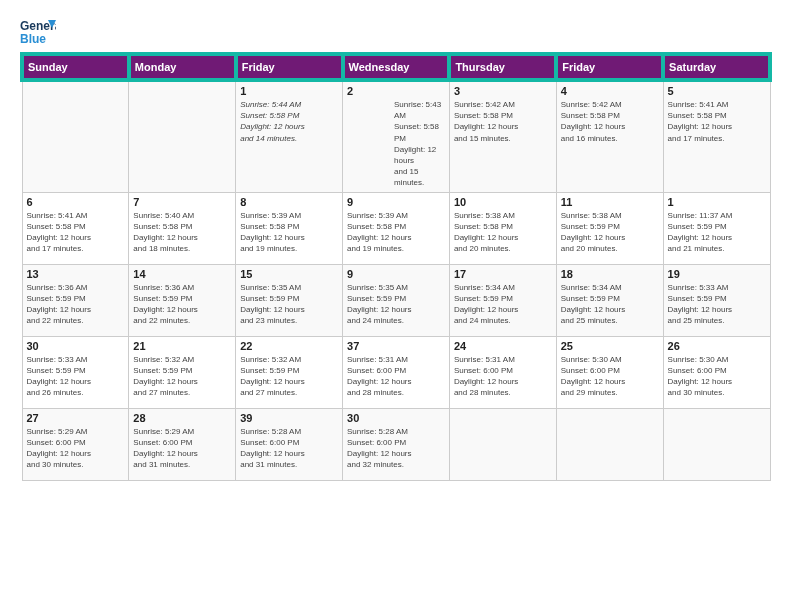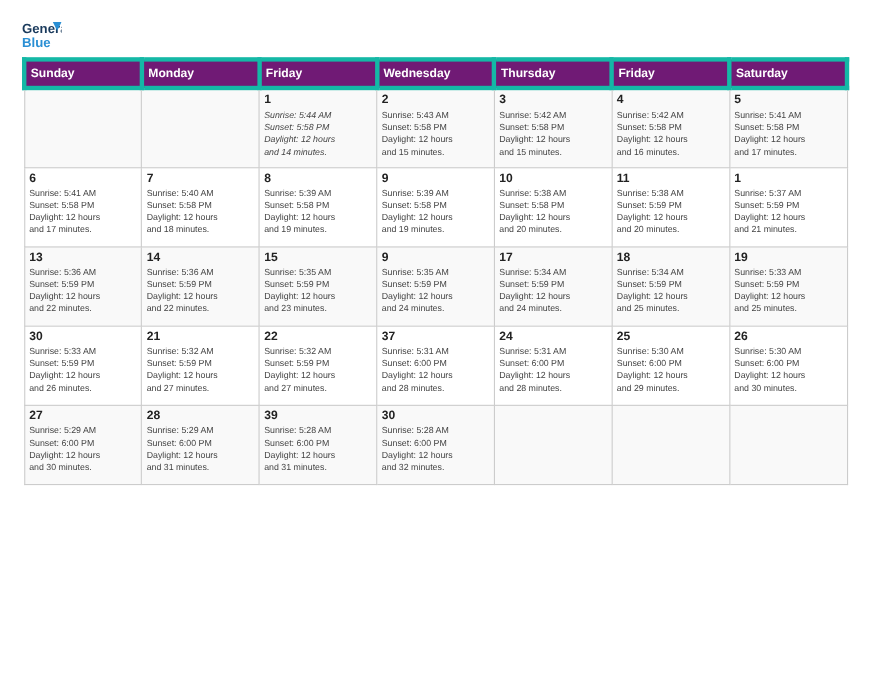--- a/index.html
+++ b/index.html
@@ -122,21 +122,21 @@
           <td class="empty-cell"></td>
           <td>
             <span class="day-num">1</span>
             <div class="day-info" style="white-space: pre-line; font-style: italic;">Sunrise: 5:44 AM
 Sunset: 5:58 PM
 Daylight: 12 hours
 and 14 minutes.</div>
           </td>
           <td>
             <span class="day-num">2</span>
-            <div class="day-info" style="white-space: pre-line;">Sunrise: 5:43 AM
+            <div class="day-info" style="white-space: pre-line; margin-left: 47px;">Sunrise: 5:43 AM
 Sunset: 5:58 PM
 Daylight: 12 hours
 and 15 minutes.</div>
           </td>
           <td>
             <span class="day-num">3</span>
             <div class="day-info" style="white-space: pre-line;">Sunrise: 5:42 AM
 Sunset: 5:58 PM
 Daylight: 12 hours
 and 15 minutes.</div>
@@ -194,21 +194,21 @@
           </td>
           <td>
             <span class="day-num">11</span>
             <div class="day-info" style="white-space: pre-line;">Sunrise: 5:38 AM
 Sunset: 5:59 PM
 Daylight: 12 hours
 and 20 minutes.</div>
           </td>
           <td>
             <span class="day-num">1</span>
-            <div class="day-info" style="white-space: pre-line;">Sunrise: 5:37 AM
+            <div class="day-info" style="white-space: pre-line;">Sunrise: 11:37 AM
 Sunset: 5:59 PM
 Daylight: 12 hours
 and 21 minutes.</div>
           </td>
         </tr>
         <tr>
           <td>
             <span class="day-num">13</span>
             <div class="day-info" style="white-space: pre-line;">Sunrise: 5:36 AM
 Sunset: 5:59 PM

